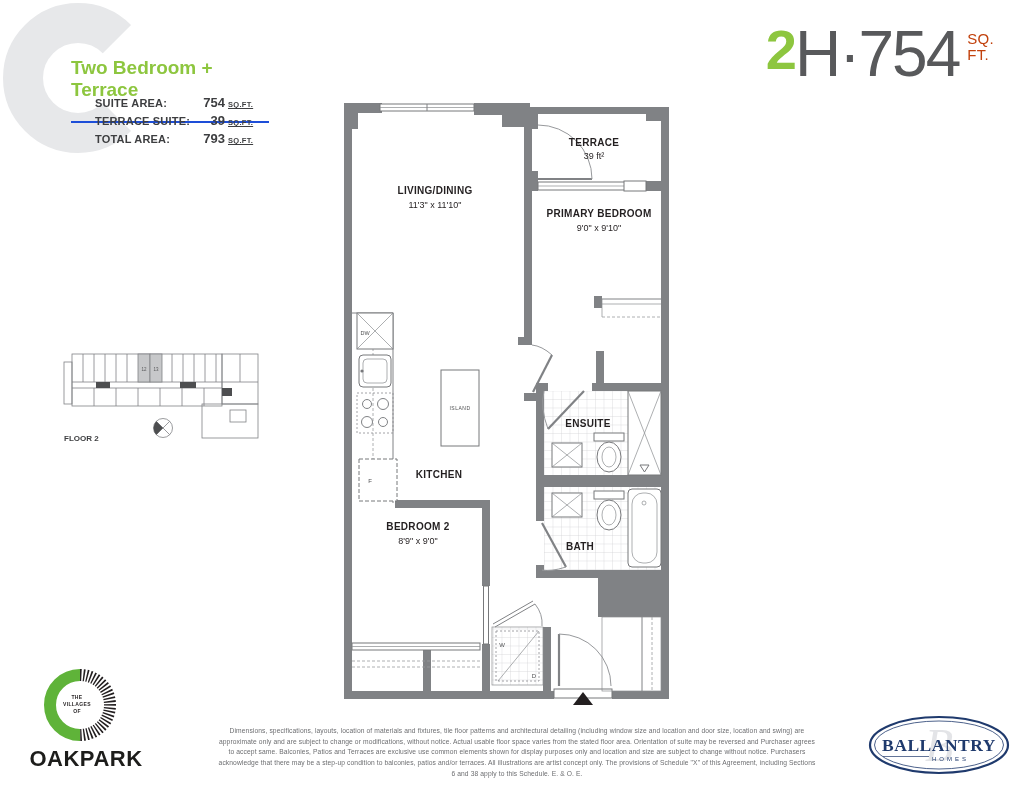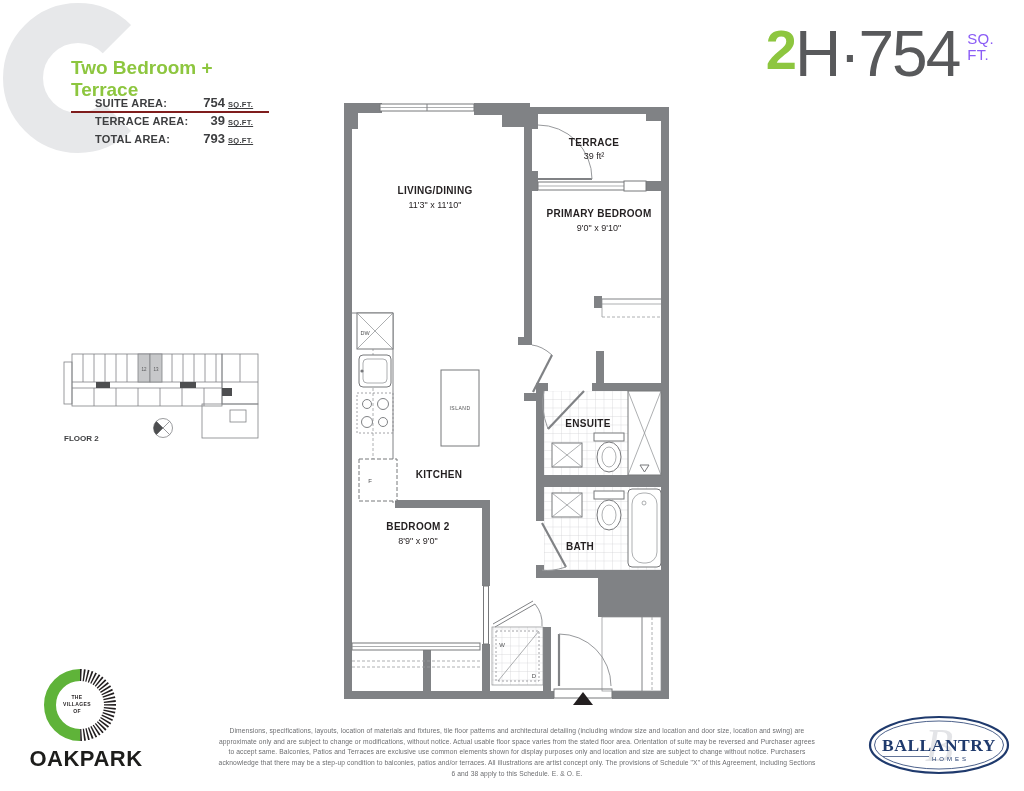--- a/index.html
+++ b/index.html
@@ -1,30 +1,30 @@
 <!DOCTYPE html>
 <html><head>
 <meta charset="utf-8">
 <style>
   html,body{margin:0;padding:0;background:#fff;}
   #page{position:relative;width:1024px;height:791px;background:#fff;overflow:hidden;
         font-family:"Liberation Sans","DejaVu Sans",sans-serif;}
   
   #plan-title{position:absolute;left:71px;top:57px;width:198px;font-size:19px;font-weight:700;
-              color:#8dc63f;padding-bottom:10px;border-bottom:2px solid #7f1d1d;}
+              color:#8dc63f;padding-bottom:20px;border-bottom:2px solid #1d4ed8;}
   #area-table{position:absolute;left:95px;top:95px;}
   .area-row{display:flex;align-items:baseline;margin-bottom:3px;color:#3d3e40;justify-content:center;}
   .area-label{width:98px;font-size:11px;font-weight:700;letter-spacing:0.2px;}
   .area-value{width:32px;font-size:13px;font-weight:700;text-align:right;}
   .area-unit{font-size:7.5px;font-weight:700;margin-left:3px;letter-spacing:0.3px;text-decoration:underline;}
   
   #unit-plate{position:absolute;right:30px;top:22px;display:flex;align-items:flex-start;}
   .plate-num{font-size:56px;font-weight:700;color:#8dc63f;line-height:1;letter-spacing:-2px;}
   .plate-code{font-size:64px;font-weight:400;color:#58595b;line-height:1;letter-spacing:-2px;}
-  .plate-sqft{margin:9px 0 0 8px;color:#8b5cf6;font-size:15px;line-height:1.05;letter-spacing:0.3px;}
+  .plate-sqft{margin:9px 0 0 8px;color:#c2410c;font-size:15px;line-height:1.05;letter-spacing:0.3px;}
   
   .wall{fill:#808285;}
   g.walls{shape-rendering:crispEdges;}
   .thin{stroke:#808285;stroke-width:1;fill:none;}
   .thin7{stroke:#8a8c8f;stroke-width:0.7;fill:none;}
   .leaf{stroke:#808285;stroke-width:2.2;fill:none;}
   .arc{stroke:#97999c;stroke-width:1;fill:none;}
   .fix{fill:#fff;stroke:#77787b;stroke-width:1;}
   .dash{stroke:#9b9da0;stroke-width:0.8;fill:none;stroke-dasharray:3 2;}
   .dashbox{stroke:#8a8c8f;stroke-width:0.8;fill:none;stroke-dasharray:2 2;}
@@ -57,21 +57,21 @@
   </svg>
 
   <div id="plan-title">Two Bedroom + Terrace</div>
   <div id="area-table">
     <div class="area-row">
       <span class="area-label">SUITE AREA:</span>
       <span class="area-value">754</span>
       <span class="area-unit">SQ.FT.</span>
     </div>
     <div class="area-row">
-      <span class="area-label">TERRACE AREA:</span>
+      <span class="area-label">TERRACE SUITE:</span>
       <span class="area-value">39</span>
       <span class="area-unit">SQ.FT.</span>
     </div>
     <div class="area-row">
       <span class="area-label">TOTAL AREA:</span>
       <span class="area-value">793</span>
       <span class="area-unit">SQ.FT.</span>
     </div>
   </div>
 

